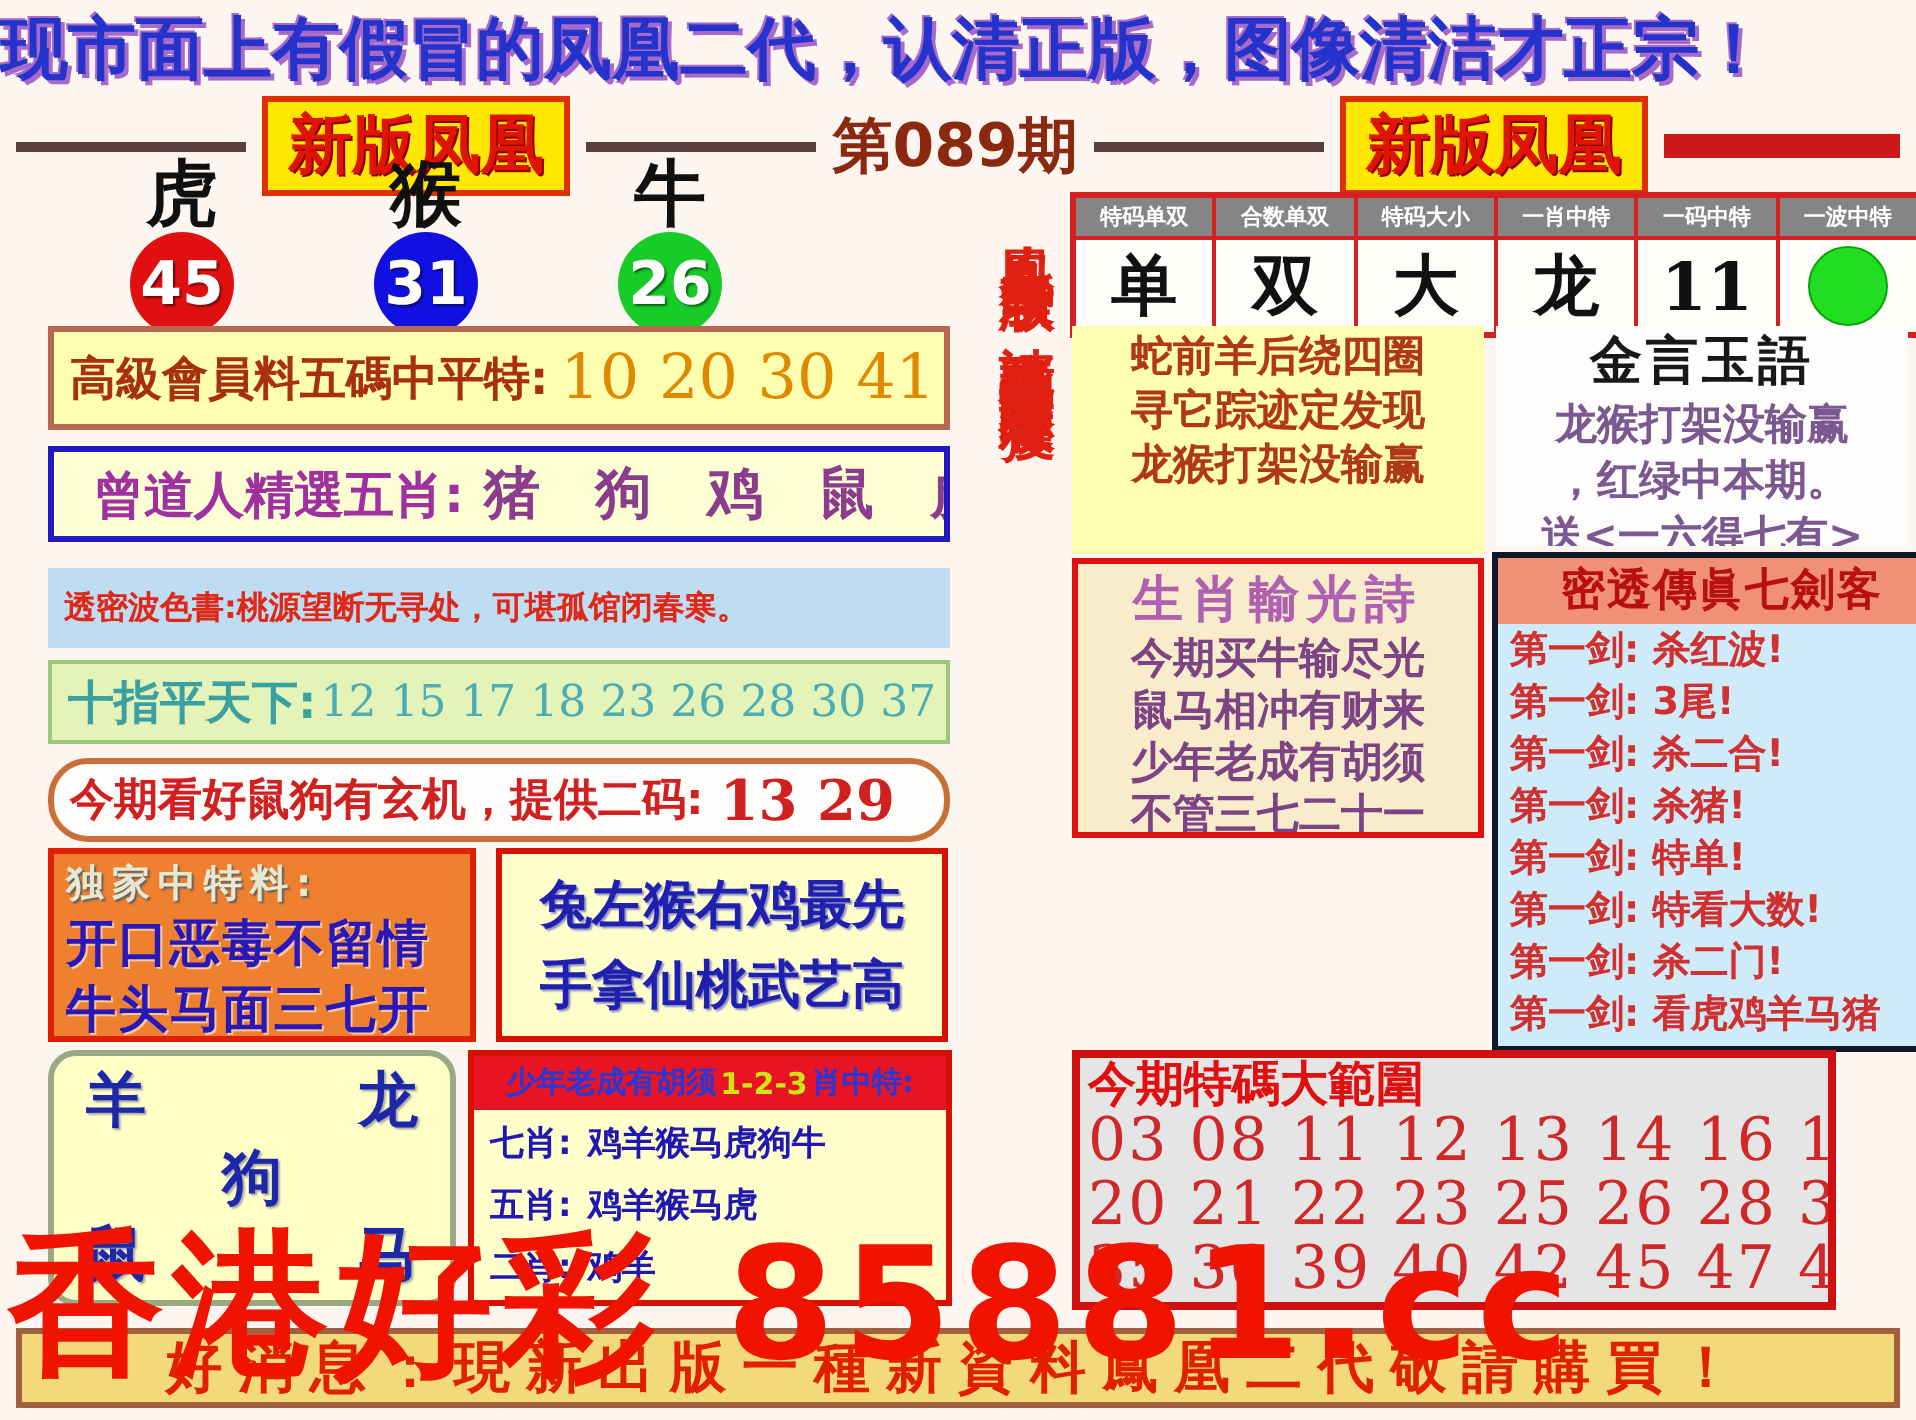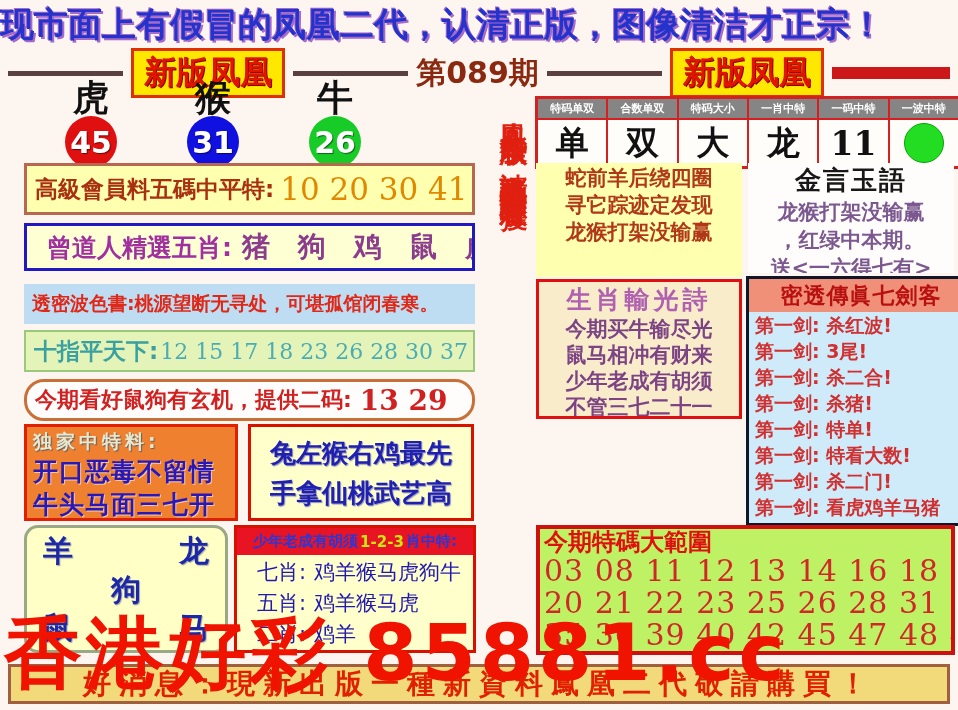--- a/index.html
+++ b/index.html
@@ -44,21 +44,21 @@
   
   .lrow { position:absolute; left:24px; width:451px; display:flex; align-items:center;
     padding:0 8px; box-sizing:border-box; white-space:nowrap; overflow:hidden; }
   .row1 { top:163px; height:52px; background:#ffffb0; border:3px solid #b86850; }
   .row1 .lbl { font-size:23px; font-weight:bold; color:#a83010; }
   .row1 .val { font-family:"DejaVu Serif",serif; font-size:31px; color:#e08800; margin-left:6px; }
   .row2 { top:223px; height:48px; background:#ffffd4; border:3px solid #2018c0;padding-left:20px; }
   .row2 .lbl { font-size:25px; font-weight:bold; color:#a030a0; }
   .row2 .val { font-size:28px; font-weight:bold; color:#8c3c8c; margin-left:10px; letter-spacing:9px; }
   .row3 { top:284px; height:40px; background:#bedcf2; }
-  .row3 .lbl,.row3 .val { font-size:19px; font-weight:bold; color:#e02818; }
+  .row3 .lbl,.row3 .val { font-size:16px; font-weight:bold; color:#e02818; }
   .row4 { top:330px; height:42px; background:#e4f4b8; border:2px solid #9cc87c; }
   .row4 .lbl { font-size:23px; font-weight:bold; color:#3aa0a0; }
   .row4 .val { font-family:"DejaVu Serif",serif; font-size:22px; color:#4cacb4; margin-left:2px; }
   .row5 { top:379px; height:42px; background:#fffdfb; border:3px solid #c87038; border-radius:20px; }
   .row5 .lbl { font-size:22px; font-weight:bold; color:#d02020; }
   .row5 .val { font-family:"DejaVu Serif",serif; font-size:28px; font-weight:bold; color:#d02020; margin-left:8px; }
 
   
   .box-a { position:absolute; left:24px; top:424px; width:214px; height:97px; background:#ef8030;
     border:3px solid #e02000; box-sizing:border-box; padding:2px 6px; overflow:hidden; }
@@ -79,21 +79,21 @@
     color:#1c28a8; line-height:37px; text-shadow:1px 1px 1px #aaa; }
   .box-c .r.center { justify-content:center; }
 
   
   .box-d { position:absolute; left:234px; top:525px; width:242px; height:128px; background:#ffffcc;
     border:3px solid #d81000; box-sizing:border-box; overflow:hidden; }
   .box-d .hd { background:#e81424; height:27px; display:flex; align-items:center; justify-content:center;
     font-size:15px; font-weight:bold; color:#2838d8; white-space:nowrap; }
   .box-d .hd .hl { color:#c8e810; margin:0 2px; }
   .box-d .rows { padding:2px 8px; }
-  .box-d .rw { font-size:21px; font-weight:normal; color:#2018b0; line-height:31px; white-space:nowrap;margin-left:12px; }
+  .box-d .rw { font-size:17px; font-weight:bold; color:#2018b0; line-height:31px; white-space:nowrap; }
   .box-d .rw .lbl { margin-right:8px; }
 
   
   .mbox { position:absolute; left:536px; width:206px; box-sizing:border-box; text-align:center; overflow:hidden; }
   .insider { top:163px; height:114px; background:#ffffb0; padding-top:2px; }
   .insider .t { font-size:25px; font-weight:bold; color:#989018; letter-spacing:6px; text-shadow:1px 1px 1px #888; }
   .insider .l { font-size:21px; font-weight:bold; color:#b03818; line-height:27px; white-space:nowrap; }
   .poem { top:279px; height:140px; background:#f8ecca; border:3px solid #e01010; padding-top:1px; }
   .poem .t { font-size:25px; font-weight:bold; color:#b060b0; letter-spacing:4px; }
   .poem .l { font-size:21px; font-weight:bold; color:#7c4484; line-height:26px; white-space:nowrap; }
@@ -106,21 +106,21 @@
     text-align:center; overflow:hidden; }
   .golden .t { font-size:26px; font-weight:bold; color:#181818; letter-spacing:2px; }
   .golden .l { font-size:21px; font-weight:bold; color:#7c5890; line-height:28px; white-space:nowrap; }
   .swords { position:absolute; left:746px; top:276px; width:230px; height:250px; background:#cfeaf8;
     border:3px solid #0f172a; box-sizing:border-box; overflow:hidden; }
   .swords .t { background:#f09078; color:#b81010; font-size:22px; font-weight:bold; text-align:center;
     height:33px; line-height:33px; letter-spacing:1px; white-space:nowrap; }
   .swords .rw { font-size:19px; font-weight:bold; color:#d03030; line-height:26px; padding-left:6px; white-space:nowrap; }
 
   
-  .range { position:absolute; left:536px; top:525px; width:419px; height:130px; background:#bef264;
+  .range { position:absolute; left:536px; top:525px; width:382px; height:130px; background:#e5e5e5;
     border:4px solid #d01010; box-sizing:border-box; padding:0 4px; overflow:hidden; }
   .range .t { font-size:24px; font-weight:bold; color:#e01010; line-height:26px; }
   .range .l { font-family:"DejaVu Serif",serif; font-size:30px; color:#d02828; line-height:32px;
     letter-spacing:1px; white-space:nowrap; }
 
   
   .bottom-banner { position:absolute; left:8px; top:664px; width:942px; height:40px; background:#f2da7a;
     border:3px solid #a06040; box-sizing:border-box; display:flex; align-items:center; justify-content:center;
     font-size:28px; font-weight:bold; color:#e02000; letter-spacing:8px; white-space:nowrap; z-index:5; }
   .watermark { position:absolute; left:4px; top:610px; font-size:78px; font-weight:bold; color:#f01400;

